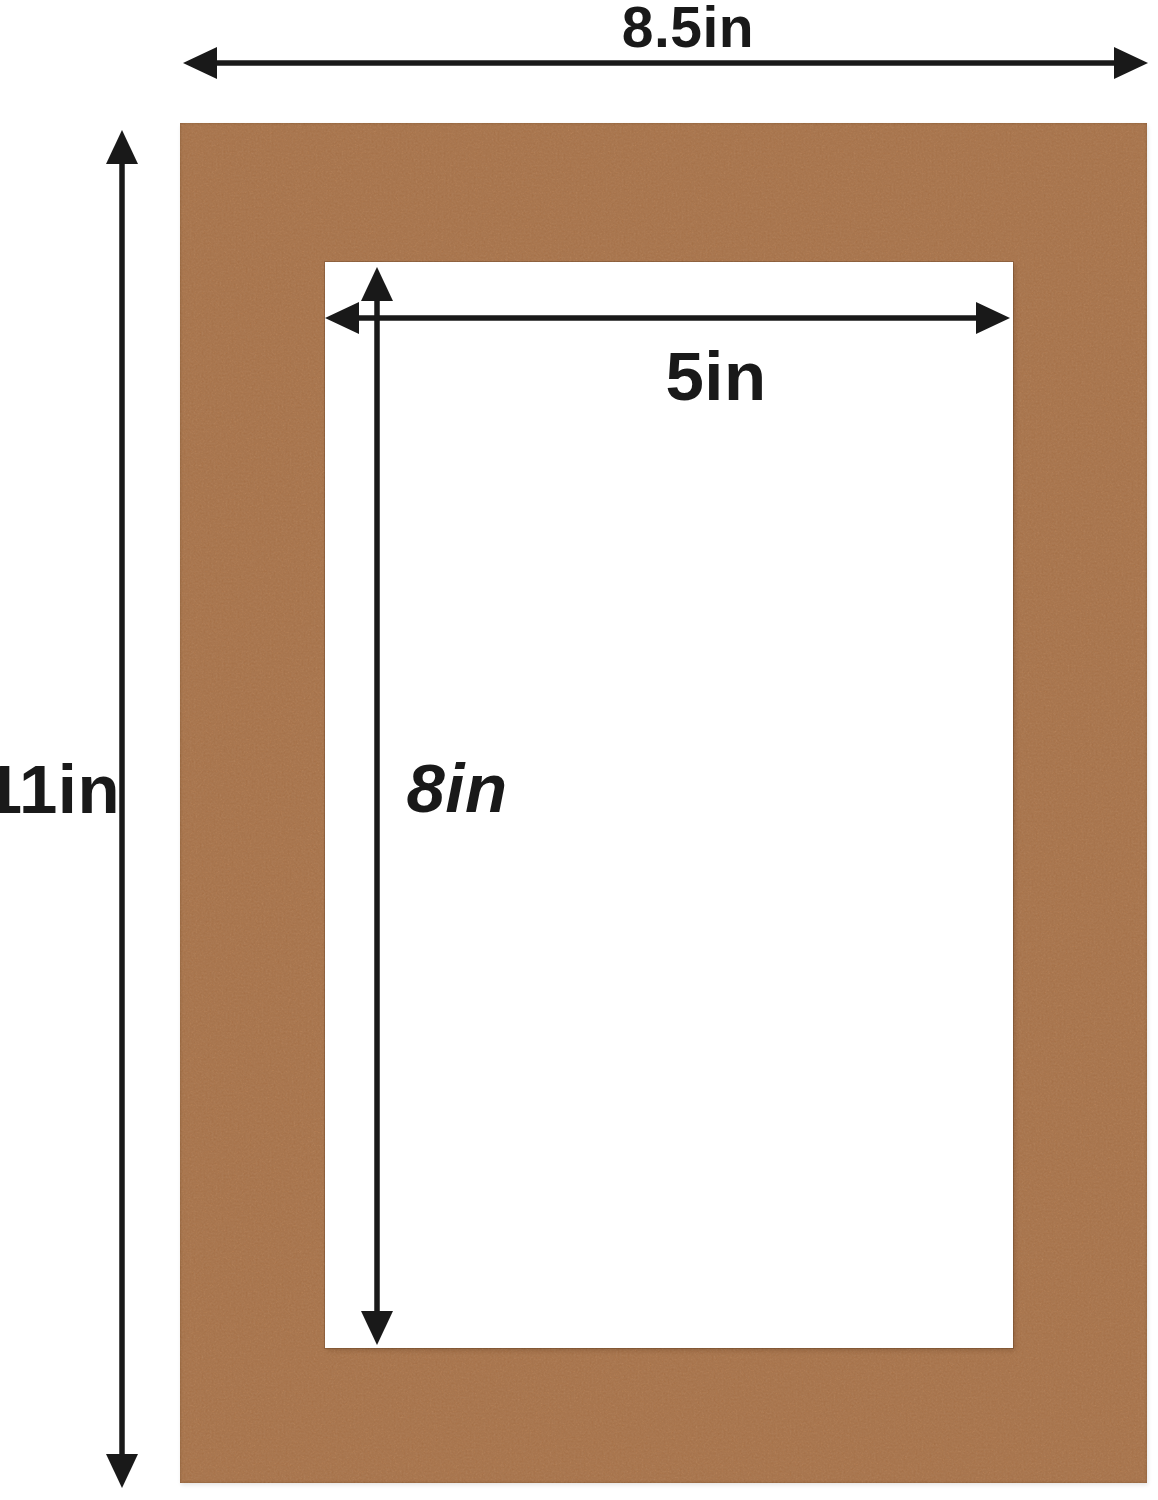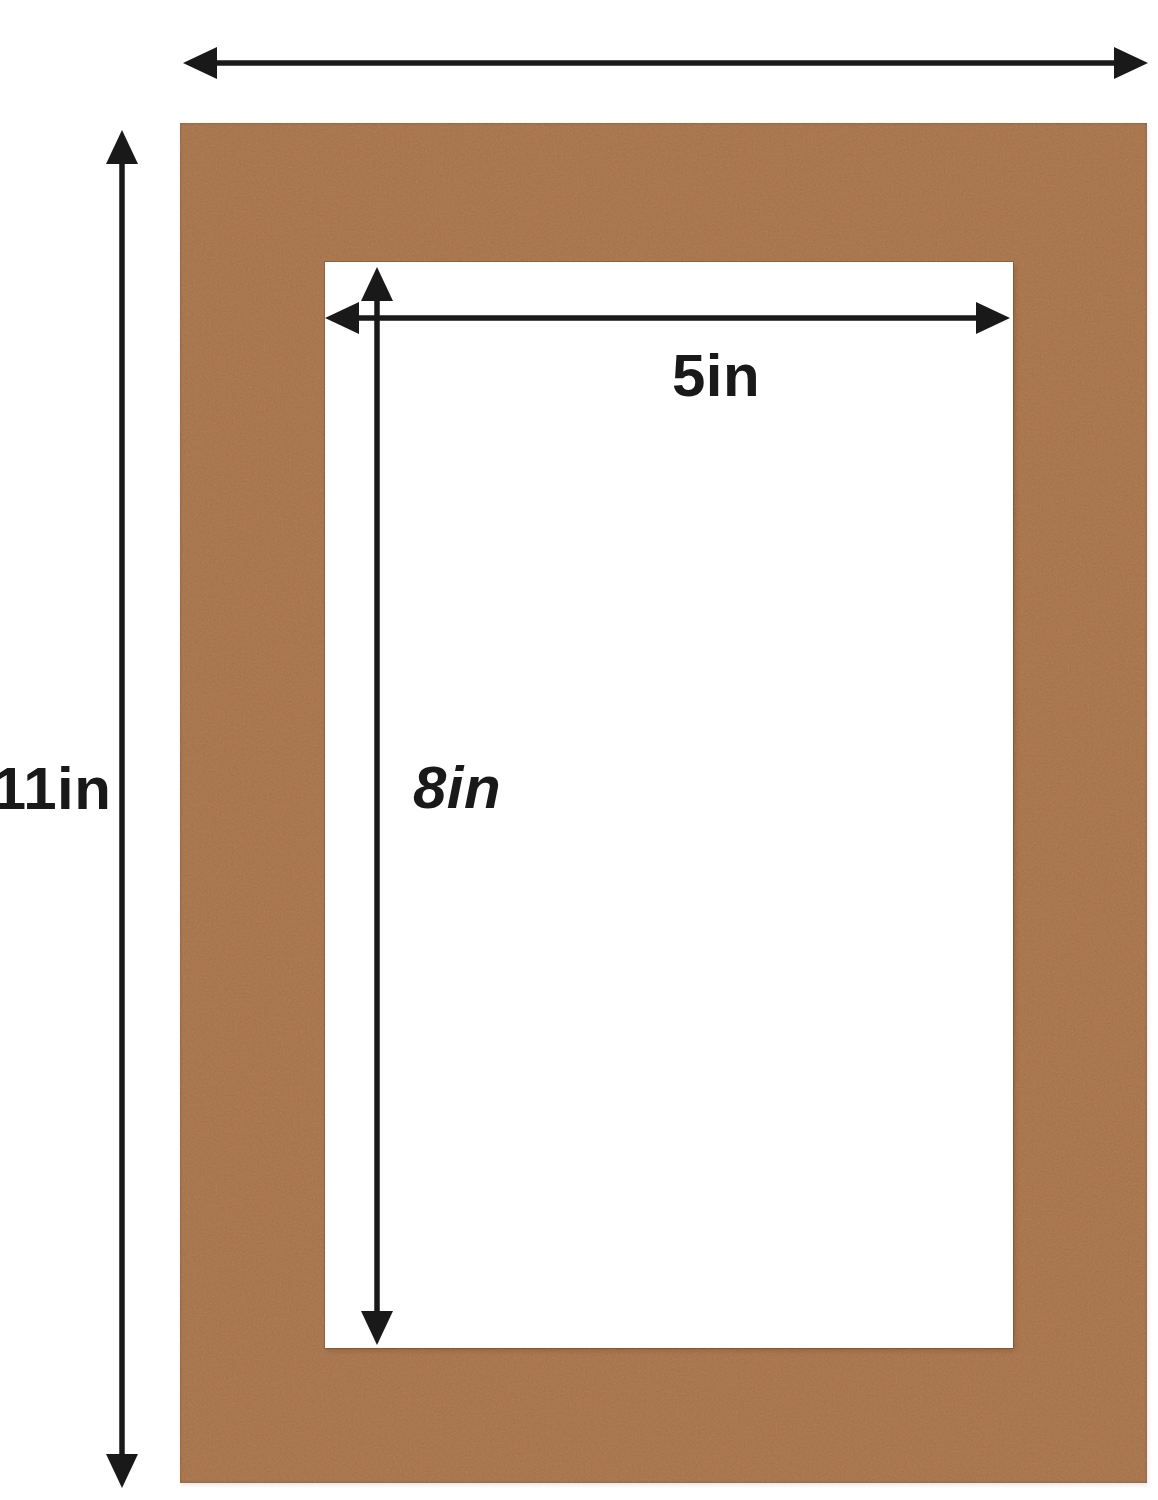--- a/index.html
+++ b/index.html
@@ -51,21 +51,21 @@
     height: 1500px;
     color: var(--arrow-black);
     pointer-events: none;
   }
   .arrows line { stroke: currentColor; stroke-width: 5.5; }
   .arrows polygon { fill: currentColor; }
   
   .label {
     position: absolute;
     transform: translate(-50%, -50%);
-    font-size: 60px;
+    font-size: 69px;
     font-weight: 800;
     letter-spacing: 0.5px;
     line-height: 1;
     color: var(--arrow-black);
     white-space: nowrap;
   }
   .label.outer-w { left: 688px; top: 27px; font-size: 57px; }
   .label.outer-h { left: 52px;  top: 789px; }
   .label.open-w  { left: 716px; top: 376px; }
   .label.open-h  { left: 457px; top: 788px; font-style: italic; }
@@ -111,17 +111,18 @@
       <polygon points="1010,318 976,302 976,334"></polygon>
     </g>
 
     <g>
       <line x1="377" y1="296" x2="377" y2="1316"></line>
       <polygon points="377,267 361,301 393,301"></polygon>
       <polygon points="377,1345 361,1311 393,1311"></polygon>
     </g>
   </svg>
 
+  <div class="label outer-w">8.5in</div>
   <div class="label outer-h">11in</div>
   <div class="label open-w">5in</div>
   <div class="label open-h">8in</div>
 
 </div>
 
 </body></html>

